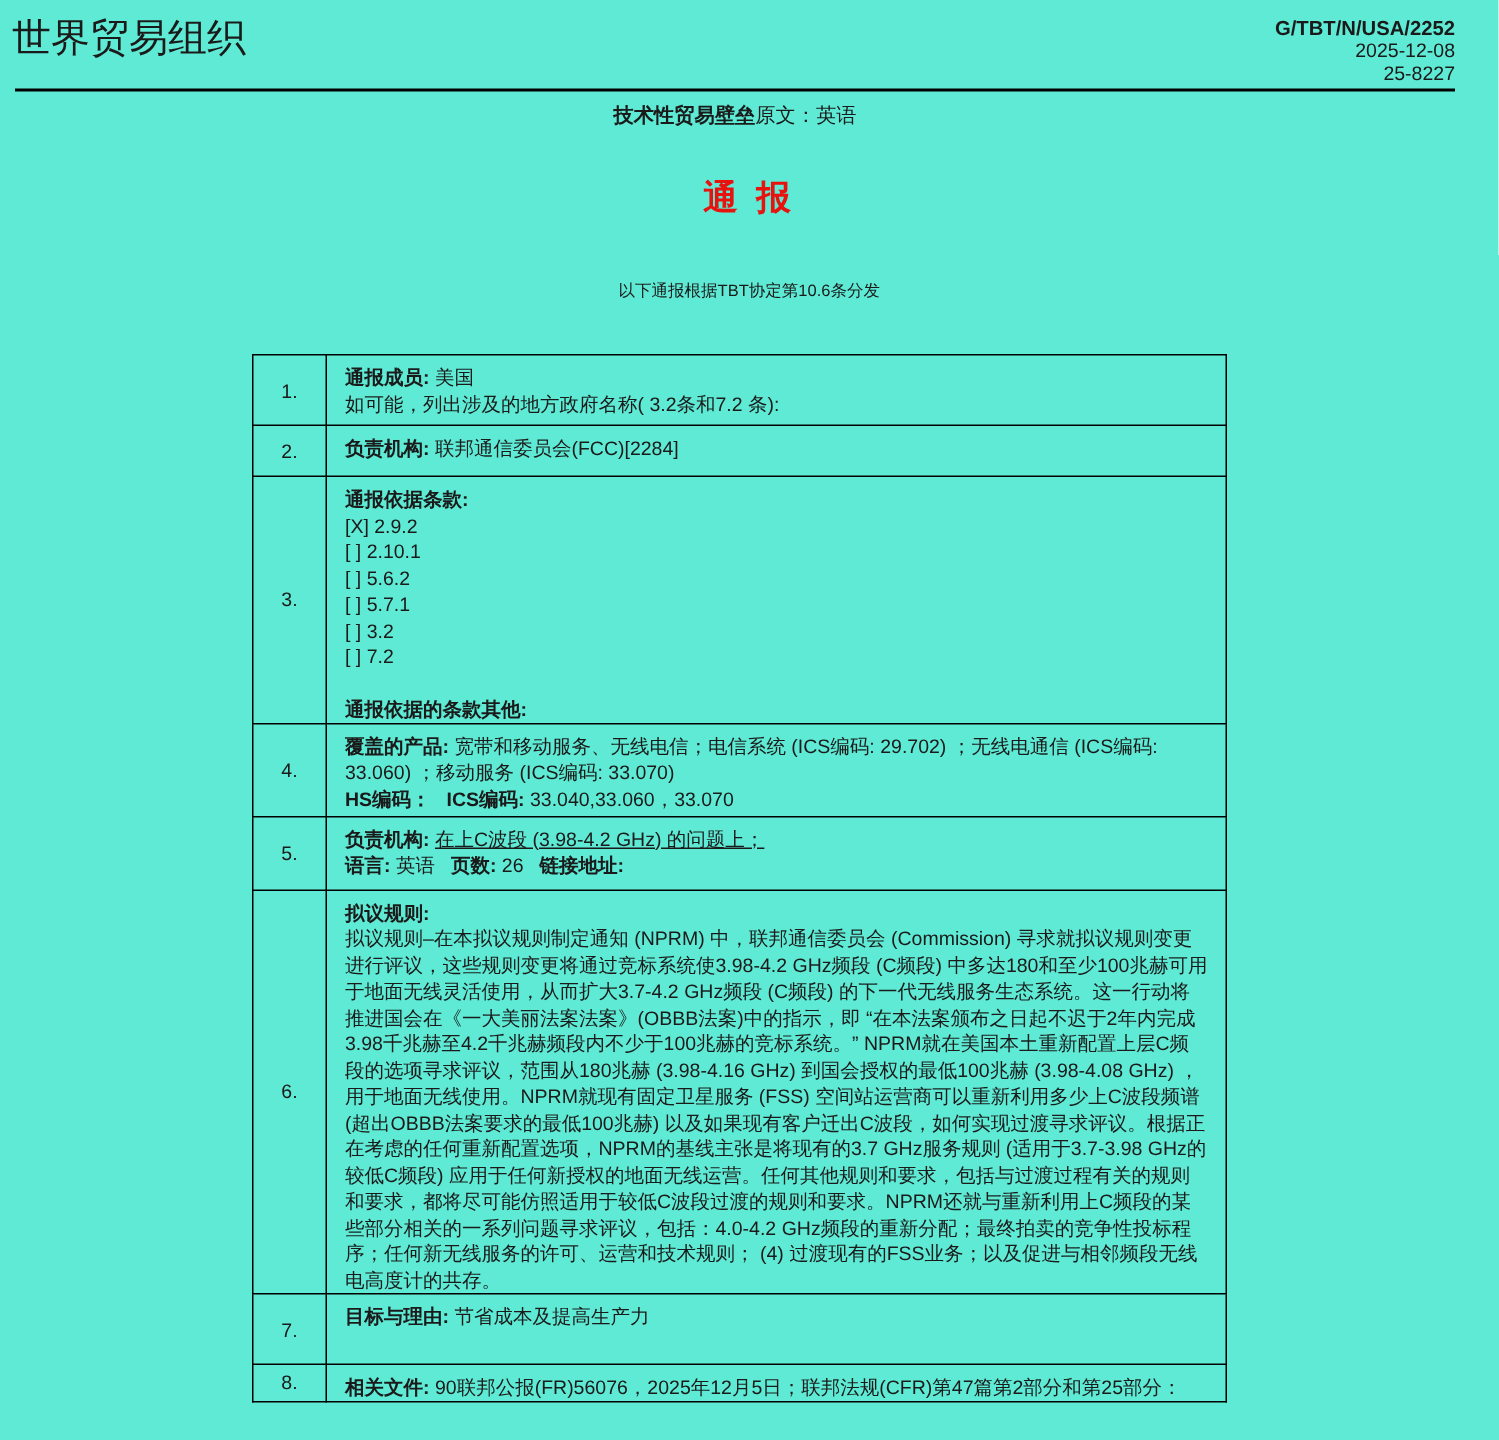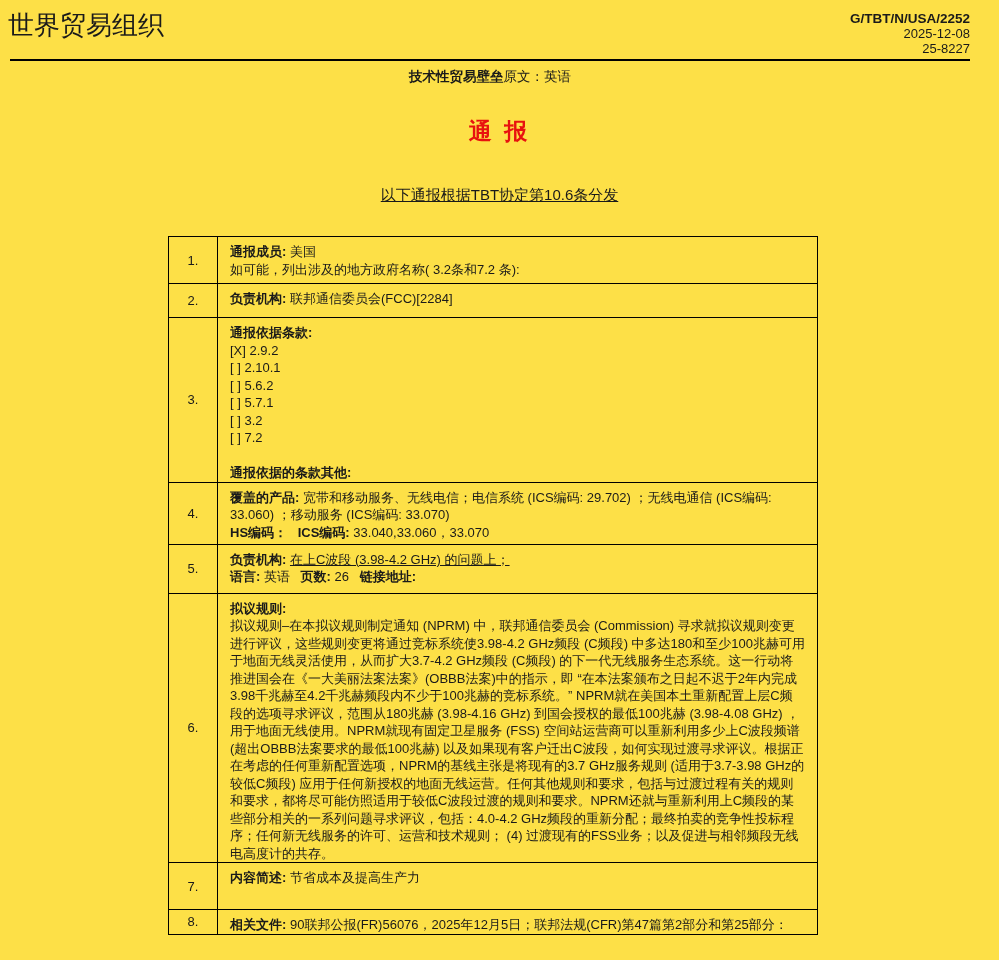--- a/index.html
+++ b/index.html
@@ -1,34 +1,34 @@
 <!DOCTYPE html>
 <html><head>
 <meta charset="utf-8">
 <style>
   html,body{margin:0;padding:0;background:#fff;}
   .page{
     position:relative;
     width:999px;height:960px;
     overflow:hidden;
-    background:#fde047;
+    background:#5eead4;
     color:#1a1a1a;
     font-family:"Liberation Sans","DejaVu Sans",sans-serif;
   }
   
   .header{display:flex;justify-content:space-between;align-items:flex-start;padding:8px 29px 0 8px;}
   .org{font-size:26px;line-height:1.35;font-weight:400;}
   .doc-meta{text-align:right;font-size:13px;line-height:15px;padding-top:3px;margin-left:32px;}
   .doc-sym{font-weight:bold;font-size:13.5px;}
   .rule{border-top:2px solid #000;margin:3px 29px 0 10px;}
   .subheader{display:flex;justify-content:center;padding:8px 29px 0 10px;font-size:13.5px;line-height:16px;}
   .committee{font-weight:bold;}
   
   .title{margin-top:33px;text-align:center;color:#e8120f;font-size:23px;font-weight:bold;letter-spacing:3px;line-height:26px;}
-  .dist{margin-top:42px;text-align:center;font-size:15px;line-height:17px;text-decoration:underline;}
+  .dist{margin-top:42px;text-align:center;font-size:11px;line-height:17px;}
   
   table.ntable{border-collapse:collapse;margin:33px 0 0 168px;width:650px;table-layout:fixed;}
   .ntable td{border:1.5px solid #000;vertical-align:middle;}
   td.num{width:44px;text-align:center;font-size:13px;padding:2px;}
   td.cell{padding:6px 12px 0 12px;font-size:13px;line-height:17.5px;vertical-align:top;}
   td.cell b{font-weight:bold;}
   .blankline{height:17.5px;}
   .u{text-decoration:underline;}
   .gap{margin-left:7px;}
   .r1{height:47px;} .r2{height:34px;} .r3{height:160px;} .r4{height:62px;}
@@ -116,21 +116,21 @@
       <td class="num">6.</td>
       <td class="cell">
         <div><b>拟议规则:</b></div>
         <div>拟议规则–在本拟议规则制定通知 (NPRM) 中，联邦通信委员会 (Commission) 寻求就拟议规则变更进行评议，这些规则变更将通过竞标系统使3.98-4.2 GHz频段 (C频段) 中多达180和至少100兆赫可用于地面无线灵活使用，从而扩大3.7-4.2 GHz频段 (C频段) 的下一代无线服务生态系统。这一行动将推进国会在《一大美丽法案法案》(OBBB法案)中的指示，即 “在本法案颁布之日起不迟于2年内完成3.98千兆赫至4.2千兆赫频段内不少于100兆赫的竞标系统。” NPRM就在美国本土重新配置上层C频段的选项寻求评议，范围从180兆赫 (3.98-4.16 GHz) 到国会授权的最低100兆赫 (3.98-4.08 GHz) ，用于地面无线使用。NPRM就现有固定卫星服务 (FSS) 空间站运营商可以重新利用多少上C波段频谱 (超出OBBB法案要求的最低100兆赫) 以及如果现有客户迁出C波段，如何实现过渡寻求评议。根据正在考虑的任何重新配置选项，NPRM的基线主张是将现有的3.7 GHz服务规则 (适用于3.7-3.98 GHz的较低C频段) 应用于任何新授权的地面无线运营。任何其他规则和要求，包括与过渡过程有关的规则和要求，都将尽可能仿照适用于较低C波段过渡的规则和要求。NPRM还就与重新利用上C频段的某些部分相关的一系列问题寻求评议，包括：4.0-4.2 GHz频段的重新分配；最终拍卖的竞争性投标程序；任何新无线服务的许可、运营和技术规则； (4) 过渡现有的FSS业务；以及促进与相邻频段无线电高度计的共存。</div>
       </td>
     </tr>
 
     <tr class="r7">
       <td class="num">7.</td>
       <td class="cell">
-        <div><b>内容简述:</b> <span>节省成本及提高生产力</span></div>
+        <div><b>目标与理由:</b> <span>节省成本及提高生产力</span></div>
       </td>
     </tr>
 
     <tr class="r8">
       <td class="num">8.</td>
       <td class="cell">
         <div><b>相关文件:</b> <span>90联邦公报(FR)56076，2025年12月5日；联邦法规(CFR)第47篇第2部分和第25部分：</span></div>
 
       </td>
     </tr>

